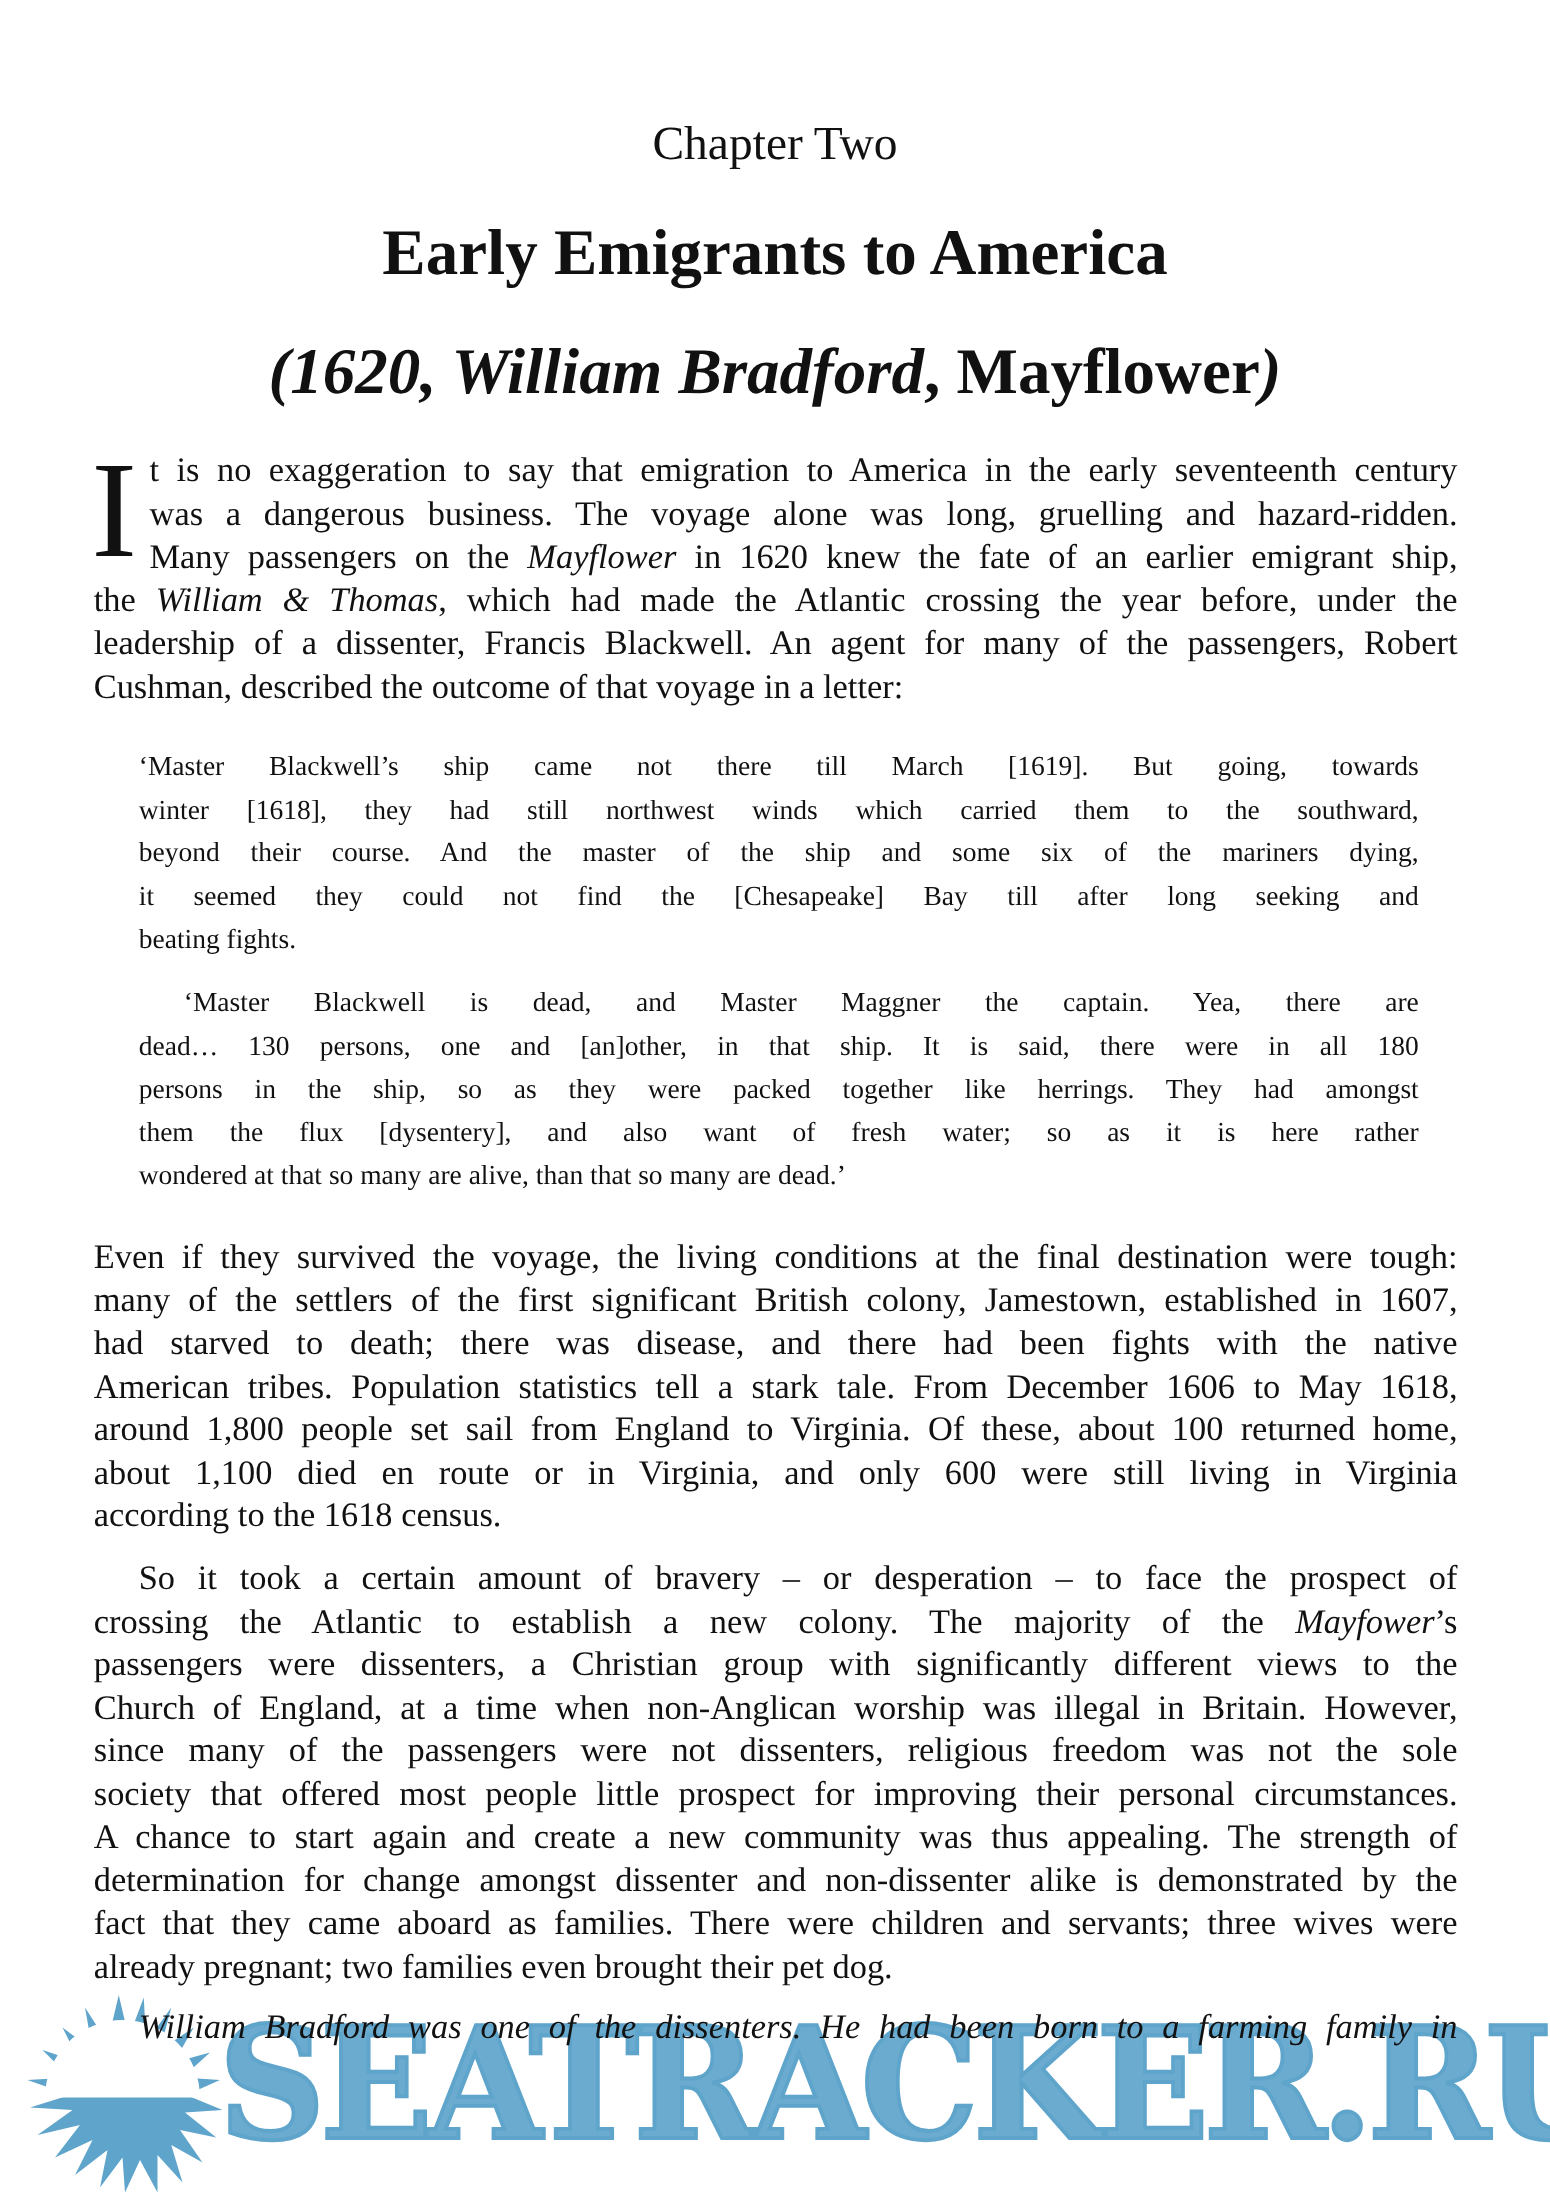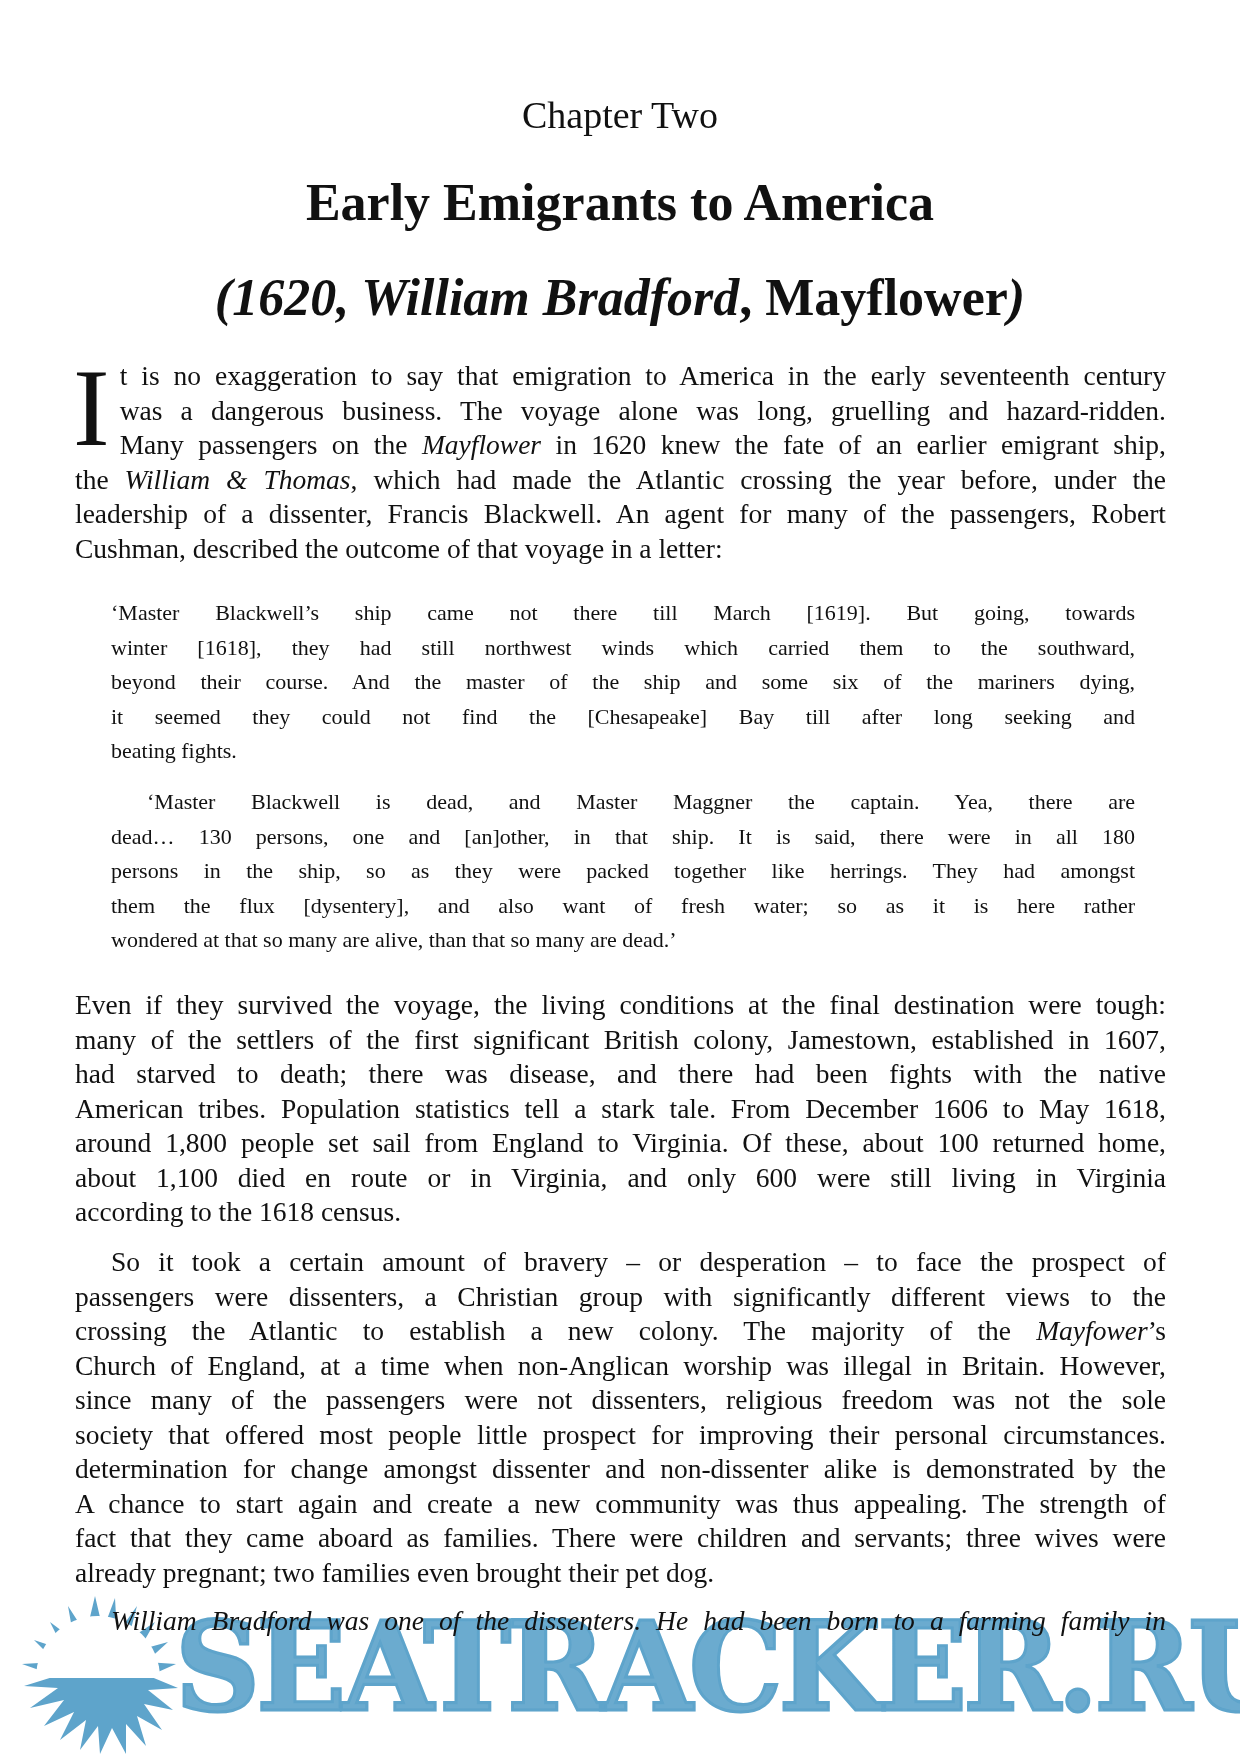--- a/index.html
+++ b/index.html
@@ -98,27 +98,27 @@
     <span class="line">many of the settlers of the first significant British colony, Jamestown, established in 1607,</span>
     <span class="line">had starved to death; there was disease, and there had been fights with the native</span>
     <span class="line">American tribes. Population statistics tell a stark tale. From December 1606 to May 1618,</span>
     <span class="line">around 1,800 people set sail from England to Virginia. Of these, about 100 returned home,</span>
     <span class="line">about 1,100 died en route or in Virginia, and only 600 were still living in Virginia</span>
     <span class="line last">according to the 1618 census.</span>
   </div>
 
   <div class="body p3">
     <span class="line">So it took a certain amount of bravery – or desperation – to face the prospect of</span>
+    <span class="line" style="text-indent:0"><span>crossing the Atlantic to establish a new colony. The majority of the </span><span class="it">Mayfower</span><span>’s</span></span>
     <span class="line" style="text-indent:0">passengers were dissenters, a Christian group with significantly different views to the</span>
-    <span class="line" style="text-indent:0"><span>crossing the Atlantic to establish a new colony. The majority of the </span><span class="it">Mayfower</span><span>’s</span></span>
     <span class="line" style="text-indent:0">Church of England, at a time when non-Anglican worship was illegal in Britain. However,</span>
     <span class="line" style="text-indent:0">since many of the passengers were not dissenters, religious freedom was not the sole</span>
     <span class="line" style="text-indent:0">society that offered most people little prospect for improving their personal circumstances.</span>
+    <span class="line" style="text-indent:0">A chance to start again and create a new community was thus appealing. The strength of</span>
     <span class="line" style="text-indent:0">determination for change amongst dissenter and non-dissenter alike is demonstrated by the</span>
-    <span class="line" style="text-indent:0">A chance to start again and create a new community was thus appealing. The strength of</span>
     <span class="line" style="text-indent:0">fact that they came aboard as families. There were children and servants; three wives were</span>
     <span class="line last" style="text-indent:0">already pregnant; two families even brought their pet dog.</span>
   </div>
 
   <svg class="watermark" viewBox="0 1580 1240 174" width="1240" height="174" style="top:1580px">
     <g fill="#5ea4cb">
       <polygon points="
         95,1596 103,1630 115,1598 117,1634 137,1606 128,1640 155,1622 139,1650 168,1642 146,1662 176,1664 149,1676 178,1688 148,1690 173,1710 144,1704 162,1730 137,1716 146,1746 126,1724 126,1754 112,1728 100,1754 98,1726 80,1750 86,1720 60,1740 74,1712 44,1726 64,1700 30,1708 58,1688 24,1686 56,1676 22,1664 56,1662 34,1640 64,1650 50,1622 74,1640 68,1606 86,1634
       "></polygon>
     </g>

